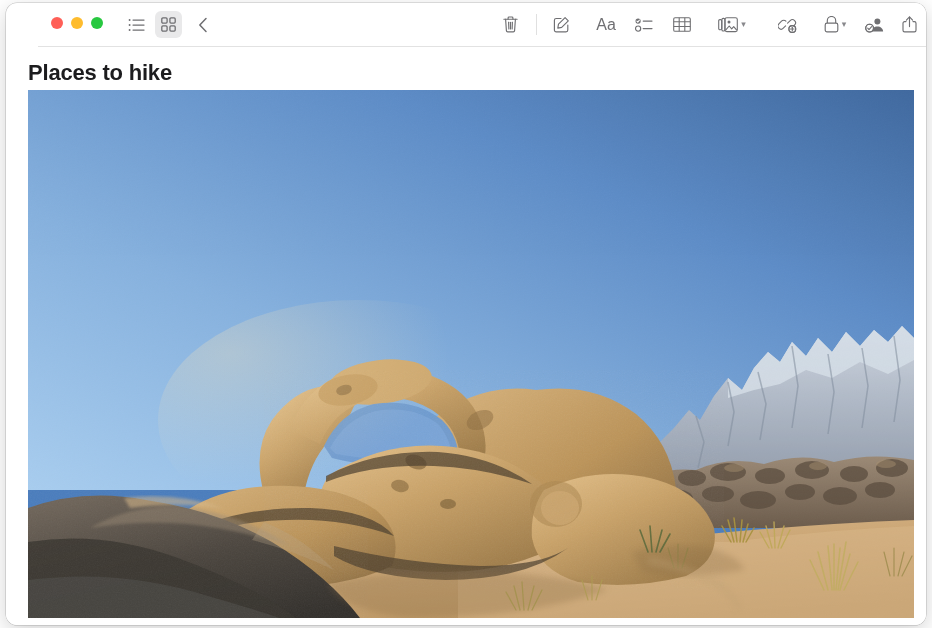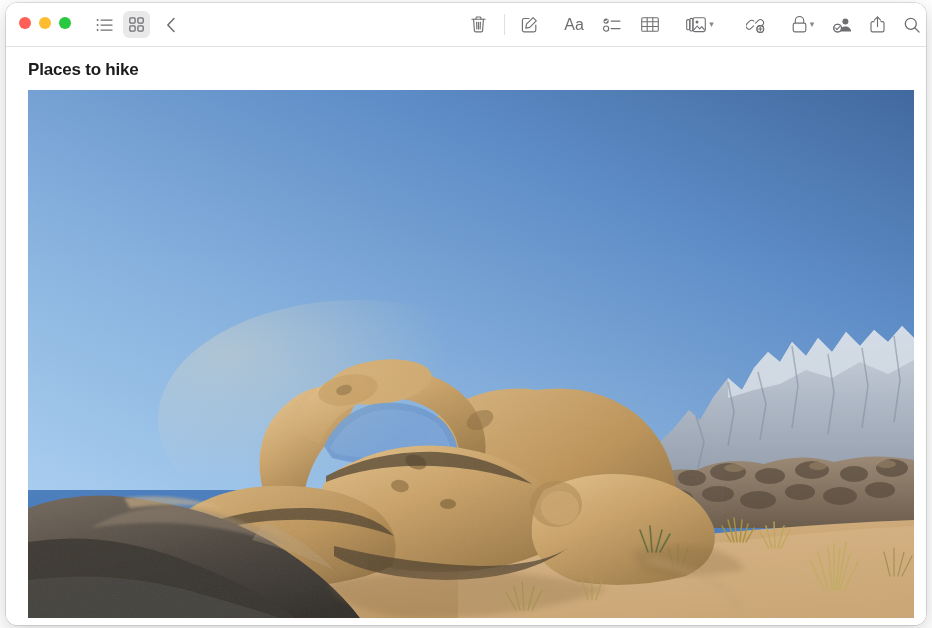--- a/index.html
+++ b/index.html
@@ -26,20 +26,21 @@
     flex-direction: column;
   }
 
   
   #toolbar {
     position: relative;
     height: 43px;
     min-height: 43px;
     background: #ffffff;
     border-bottom: 0.5px solid #e2e2e2;
+    margin-left: 32px;
   }
 
   .traffic-lights {
     position: absolute;
     left: 13px;
     top: 14px;
     display: flex;
     gap: 8px;
   }
   .tl {
@@ -89,21 +90,21 @@
     flex: 1;
     background: #ffffff;
     padding: 0;
     overflow: hidden;
   }
 
   #note-title {
     position: absolute;
     left: 22px;
     top: 13px;
-    font-size: 17px;
+    font-size: 22px;
     font-weight: 700;
     color: #1c1c1e;
     letter-spacing: -0.2px;
   }
 
   #note-photo {
     position: absolute;
     left: 22px;
     top: 43px;
     width: 886px;

